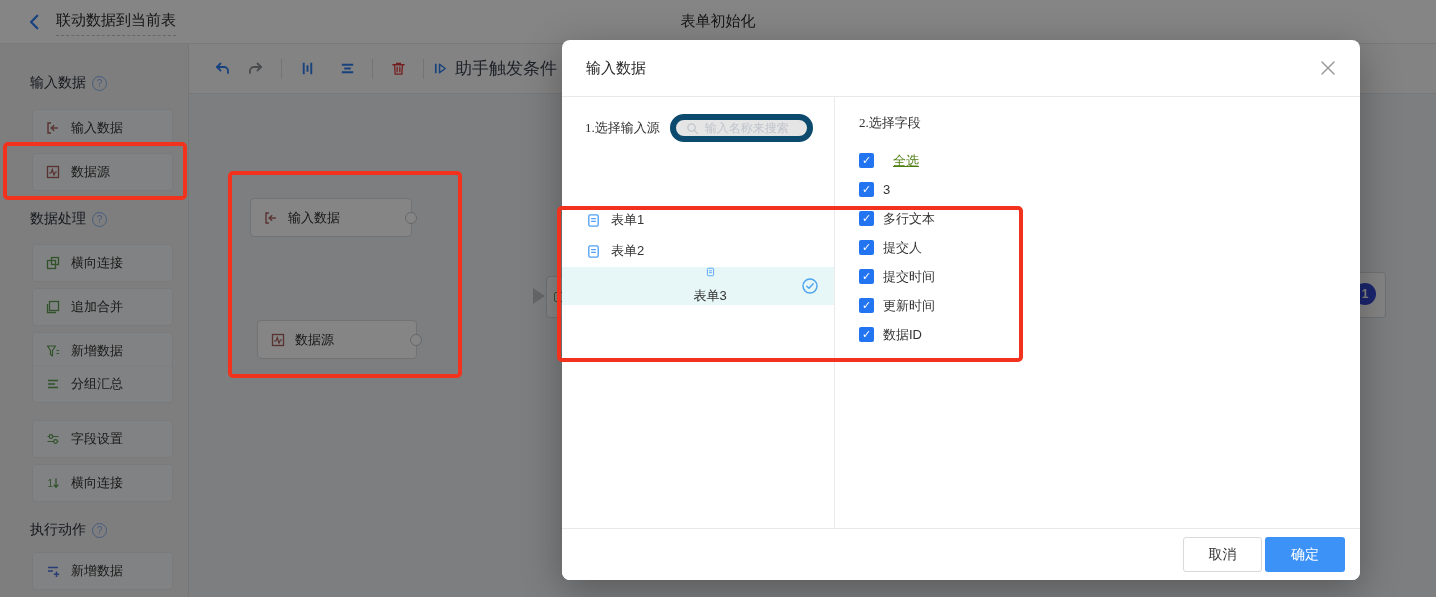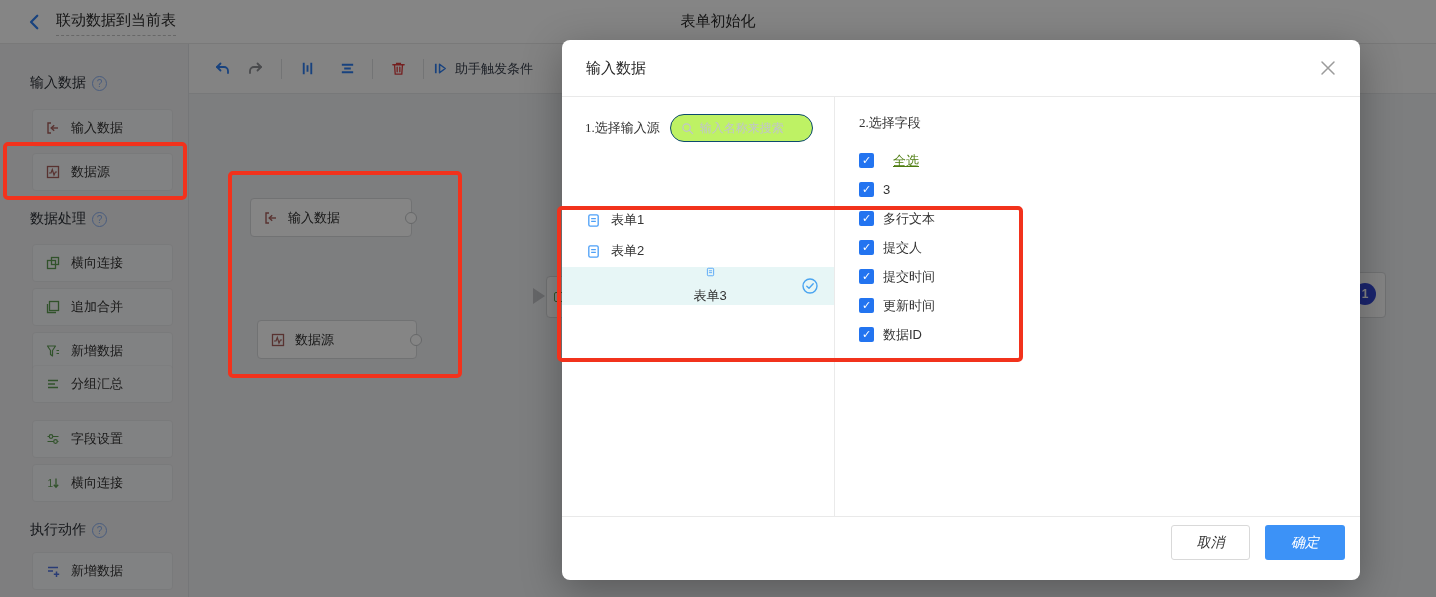--- a/index.html
+++ b/index.html
@@ -39,21 +39,21 @@
   
   .toolbar { position:absolute; left:189px; top:44px; width:1247px; height:50px;
     background:#fbfbfc; border-bottom:1px solid #e4e6e8; display:flex; align-items:center;
     padding-left:16px; z-index:3; }
   .tbtn { width:34px; height:30px; display:flex; align-items:center; justify-content:center;
     cursor:pointer; }
   .tsep { width:1px; height:20px; background:#dcdee0; margin:0 8px; }
   .t-undo { color:#2e7ff2; } .t-redo { color:#8e9094; }
   .t-align { color:#2e7ff2; } .t-trash { color:#e03e3e; }
   .t-assist { display:flex; align-items:center; gap:6px; color:#2e7ff2; cursor:pointer; }
-  .t-assist .lbl { font-size:13px; color:#3d4térica; color:#3d4450; }
+  .t-assist .lbl { font-size:17px; color:#3d4térica; color:#3d4450; }
 
   
   .canvas { position:absolute; left:189px; top:94px; width:1247px; height:503px;
     background:#eff1f3; z-index:2; }
   .node { position:absolute; height:39px; background:#fff; border:1px solid #d8dadd;
     border-radius:4px; display:flex; align-items:center; padding-left:12px; gap:9px;
     font-size:13px; color:#2f2f2f; cursor:pointer; }
   .out-dot { position:absolute; right:-6px; top:50%; margin-top:-6px; width:12px; height:12px;
     border-radius:50%; background:#fff; border:1px solid #c4c6c9; cursor:pointer; }
   .node-a { left:61px; top:104px; width:162px; }
@@ -77,46 +77,46 @@
   .m-header { position:relative; height:57px; border-bottom:1px solid #e9e9e9;
     display:flex; align-items:center; padding:0 24px; }
   .m-title { font-size:15px; color:#262626; }
   .m-close { position:absolute; right:22px; top:18px; width:20px; height:20px;
     color:#9b9b9b; cursor:pointer; }
   .m-body { position:relative; height:431px; }
   .col-left { position:absolute; left:0; top:0; width:273px; height:431px;
     border-right:1px solid #eaeaea; }
   .src-head { display:flex; align-items:center; padding:17px 0 0 23px; gap:10px; }
   .src-title, .fld-title { font-size:13px; color:#333;font-family:Liberation Serif, serif; }
-  .search-pill { position:relative; width:143px; height:28px; border:1px solid #0c4a6e;
+  .search-pill { position:relative; width:143px; height:28px; border:6px solid #0c4a6e;
     border-radius:14px; display:flex; align-items:center; padding-left:10px; gap:6px;
-    color:#c0c4cc; background:#bef264; }
+    color:#c0c4cc; background:#e5e5e5; }
   .search-pill input { border:none; outline:none; width:100px; font-size:12px;
     font-family:inherit; color:#333; background:transparent; }
   .search-pill input::placeholder { color:#c0c4cc; }
   .src-list { position:absolute; left:0; top:108px; width:272px; }
   .src-item { height:30px; display:flex; align-items:center; gap:10px; padding-left:24px;
     font-size:13px; color:#333; cursor:pointer; }
   .src-item + .src-item { margin-top:1px; }
   .src-item .doc { color:#4da0f7; }
   .src-item.selected { height:38px; background:#e7f6f6; position:relative;flex-direction:column; }
   .sel-check { position:absolute; right:15px; top:10px; width:18px; height:18px; color:#4aa4f0; }
   .col-right { position:absolute; left:273px; top:0; right:0; height:431px;
     padding:17px 0 0 24px; }
   .fld-rows { margin-top:21px; }
   .fld-row { display:flex; align-items:center; gap:9px; height:15px; margin-bottom:14px;
     cursor:pointer; }
   .cbx { width:15px; height:15px; background:#2374f0; border-radius:2px; color:#fff;
     font-size:11px; line-height:15px; text-align:center; font-weight:bold; cursor:pointer;
     flex:0 0 auto; }
   .fld-label { font-size:13px; color:#333; }
   .fld-label.link { color:#4d7c0f; text-decoration:underline; cursor:pointer;margin-left:10px; }
-  .m-footer { position:absolute; left:0; right:0; bottom:12px; height:52px;
+  .m-footer { position:absolute; left:0; right:0; bottom:0; height:52px;
     border-top:1px solid #e9e9e9; display:flex; align-items:center; justify-content:flex-end;
-    gap:15px; padding-right:15px; border-radius:0 0 8px 8px; background:#fff;font-style:italic; }
+    gap:3px; padding-right:15px; border-radius:0 0 8px 8px; background:#fff; }
   .btn { height:35px; border-radius:3px; font-size:14px; display:flex; align-items:center;
     justify-content:center; cursor:pointer; }
   .btn-cancel { width:79px; background:#fff; border:1px solid #d9d9d9; color:#333; }
   .btn-confirm { width:80px; background:#3c92f7; color:#fff; }
 
   
   .red-rect { position:absolute; border:4px solid #f2321c; border-radius:5px; z-index:70;
     pointer-events:none; }
   .rr-sidebar { left:3px;  top:142px; width:184px; height:58px; }
   .rr-canvas  { left:228px; top:171px; width:234px; height:207px; }

